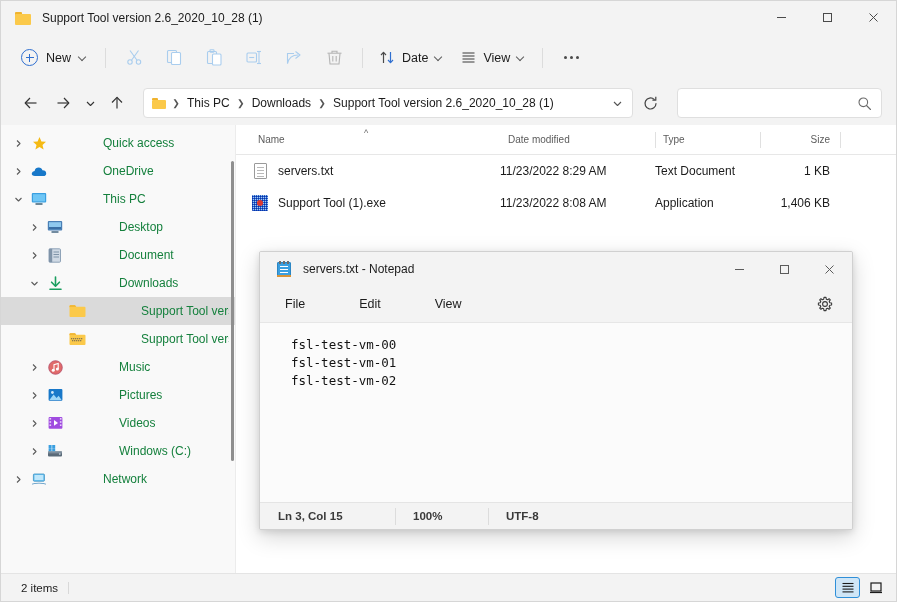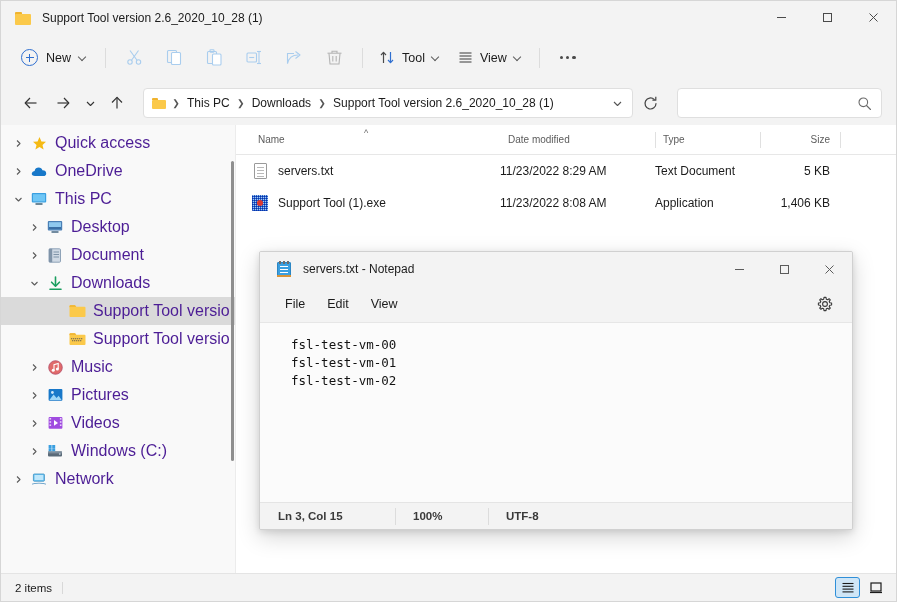--- a/index.html
+++ b/index.html
@@ -148,21 +148,21 @@
   }
   .nav-row.selected { background: #dadada; }
   .nav-exp {
     width: 22px; flex: 0 0 22px; display: flex; align-items: center; justify-content: center;
     color: #5d5d5d; font-size: 9px;
   }
   .nav-ico {
     width: 20px; flex: 0 0 20px; display: flex; align-items: center; justify-content: center;
     margin-right: 6px;
   }
-  .nav-label { font-size: 16px; color: #4c1d95; overflow: hidden; }
+  .nav-label { font-size: 12px; color: #15803d; overflow: hidden; margin-left: 48px; }
   .lvl0 { padding-left: 6px; }
   .lvl1 { padding-left: 22px; }
   .lvl2 { padding-left: 44px; }
   .sb-scroll {
     position: absolute; right: 1px; top: 36px;
     width: 3px; height: 300px; background: #8f8f8f; border-radius: 2px;
   }
 
   
   .filepane { flex: 1; display: flex; flex-direction: column; min-width: 0; background: #ffffff; position: relative; }
@@ -213,21 +213,21 @@
   .ico-exe-dot {
     position: absolute; left: 5px; top: 5px; width: 6px; height: 6px;
     border-radius: 50%; background: #e03a2f;
   }
 
   
   .statusbar {
     height: 28px; flex: 0 0 28px;
     display: flex; align-items: center;
     background: #f3f3f3; border-top: 1px solid #e4e4e4;
-    padding: 0 8px 0 14px;
+    padding: 0 8px 0 20px;
   }
   .status-text { font-size: 11.5px; color: #1b1b1b; padding-right: 10px; border-right: 1px solid #d8d8d8; }
   .view-toggle { margin-left: auto; display: flex; gap: 3px; }
   .vbtn {
     width: 25px; height: 21px; border-radius: 3px;
     display: flex; align-items: center; justify-content: center;
     border: 1px solid transparent;
   }
   .vbtn.active { background: #cfe6f7; border-color: #2f8fd8; }
 
@@ -260,21 +260,21 @@
     box-shadow: 4px 0 0 #6e6e6e, 8px 0 0 #6e6e6e;
   }
   .np-icon-base { position: absolute; left: 0; bottom: 0; right: 0; height: 2px; background: #d79338; }
   .np-title-text { font-size: 12px; color: #1b1b1b; }
   .np-wc { margin-left: auto; display: flex; }
   .np-winbtn {
     width: 45px; height: 34px; display: flex; align-items: center; justify-content: center; color: #5b5b5b;
   }
   .np-menu {
     height: 36px; flex: 0 0 36px; display: flex; align-items: center;
-    padding-left: 14px; background: #f3f3f3;
+    padding-left: 14px; background: #f3f3f3; gap: 32px;
   }
   .np-menu-item {
     font-size: 12.5px; color: #1b1b1b; padding: 5px 11px; border-radius: 4px;
   }
   .np-gear {
     margin-left: auto; margin-right: 12px; width: 30px; height: 28px;
     display: flex; align-items: center; justify-content: center; border-radius: 4px; color: #3a3a3a;
   }
   .np-text {
     flex: 1; background: #fbfbfb; border-top: 1px solid #e6e6e6;
@@ -388,21 +388,21 @@
       <svg width="15" height="15" viewBox="0 0 15 15" fill="none" stroke-width="1.2">
         <g stroke="#4a4a4a">
             <line x1="3.5" y1="13" x2="3.5" y2="2.5"></line>
             <path d="M1 5 L3.5 2.3 L6 5" stroke-linejoin="round"></path>
           </g>
         <g stroke="#2f6fd0">
             <line x1="10.5" y1="2" x2="10.5" y2="12.5"></line>
             <path d="M8 10 L10.5 12.7 L13 10" stroke-linejoin="round"></path>
           </g>
       </svg>
-      <span class="tb-btn-label">Tool</span>
+      <span class="tb-btn-label">Date</span>
       <span class="chev"></span>
     </div>
     <div class="tb-btn">
       <svg width="15" height="15" viewBox="0 0 15 15" stroke="#4a4a4a" stroke-width="1.1">
         <line x1="1.5" y1="3" x2="13.5" y2="3"></line>
           <line x1="1.5" y1="6" x2="13.5" y2="6"></line>
         <line x1="1.5" y1="9" x2="13.5" y2="9"></line>
           <line x1="1.5" y1="12" x2="13.5" y2="12"></line>
       </svg>
       <span class="tb-btn-label">View</span>
@@ -704,21 +704,21 @@
         <div class="col-h c-end"></div>
       </div>
       <div id="file-rows">
           <div class="file-row">
             <span class="f-icon">
               <span class="ico-txt"></span>
             </span>
             <span class="f-cell f-name">servers.txt</span>
             <span class="f-cell f-date">11/23/2022 8:29 AM</span>
             <span class="f-cell f-type">Text Document</span>
-            <span class="f-cell f-size">5 KB</span>
+            <span class="f-cell f-size">1 KB</span>
           </div>
           <div class="file-row">
             <span class="f-icon">
               <span class="ico-exe">
                 <span class="ico-exe-bg"></span>
                 <span class="ico-exe-dot"></span>
               </span>
             </span>
             <span class="f-cell f-name">Support Tool (1).exe</span>
             <span class="f-cell f-date">11/23/2022 8:08 AM</span>

